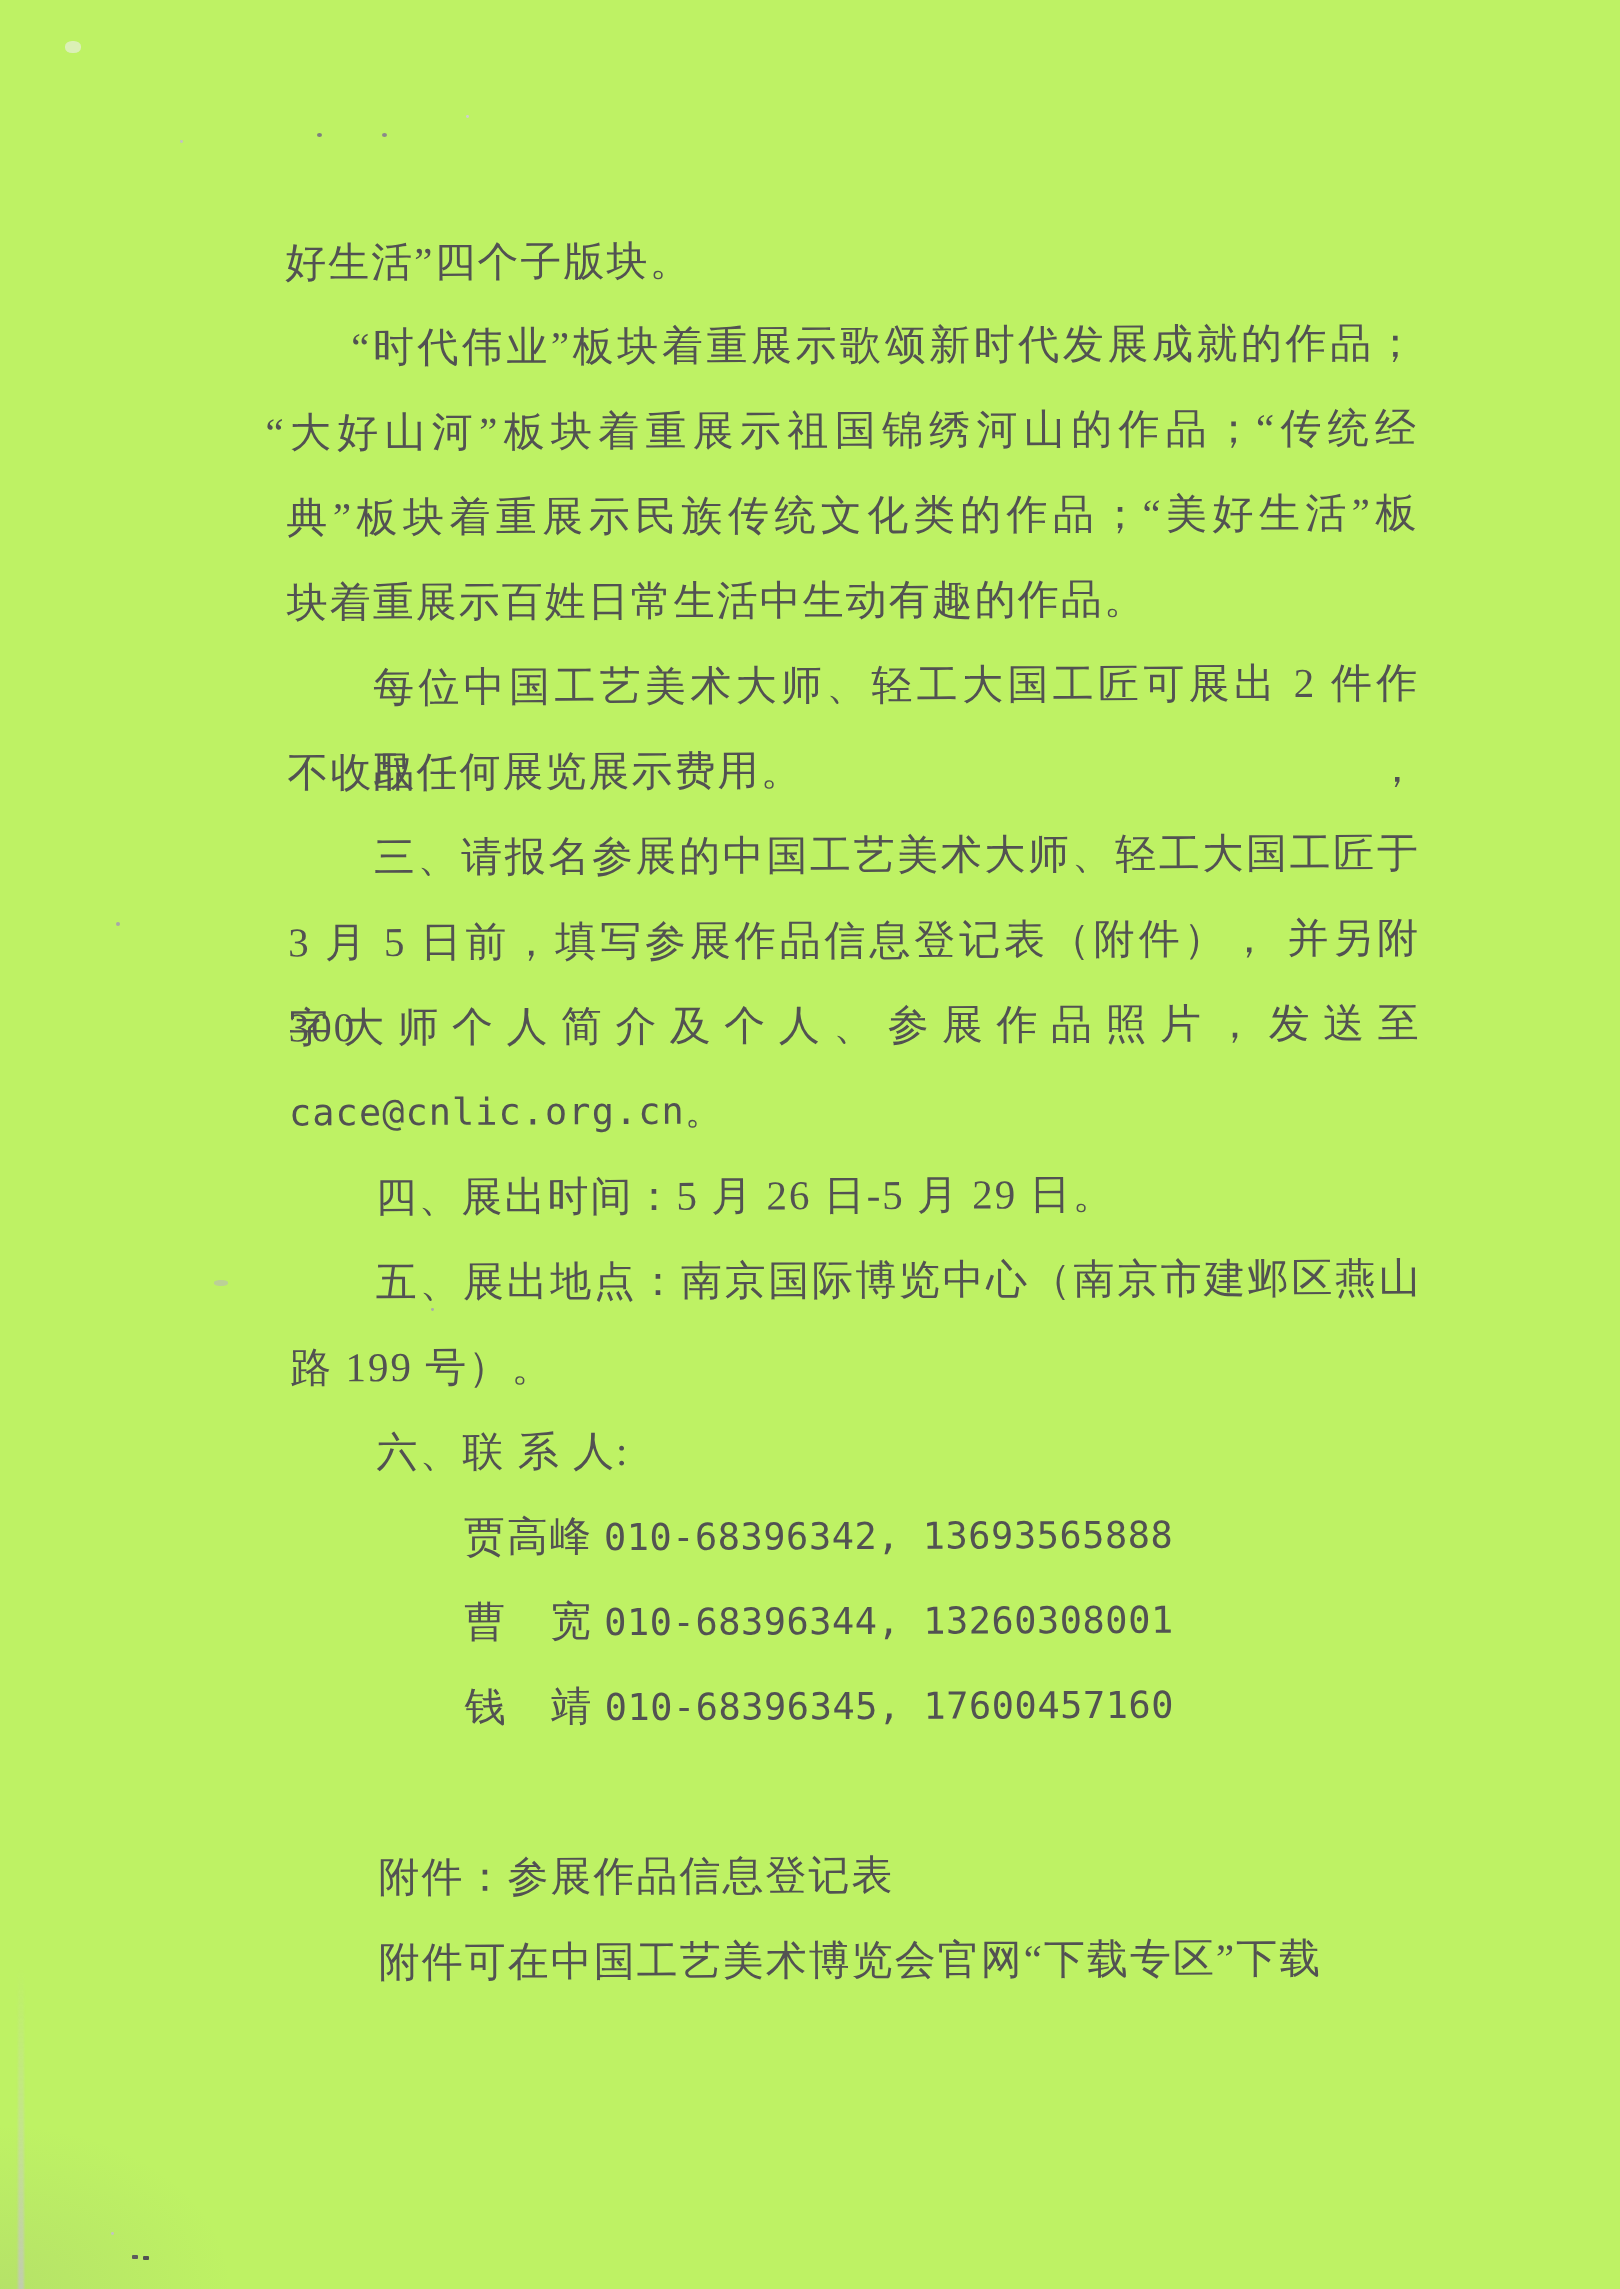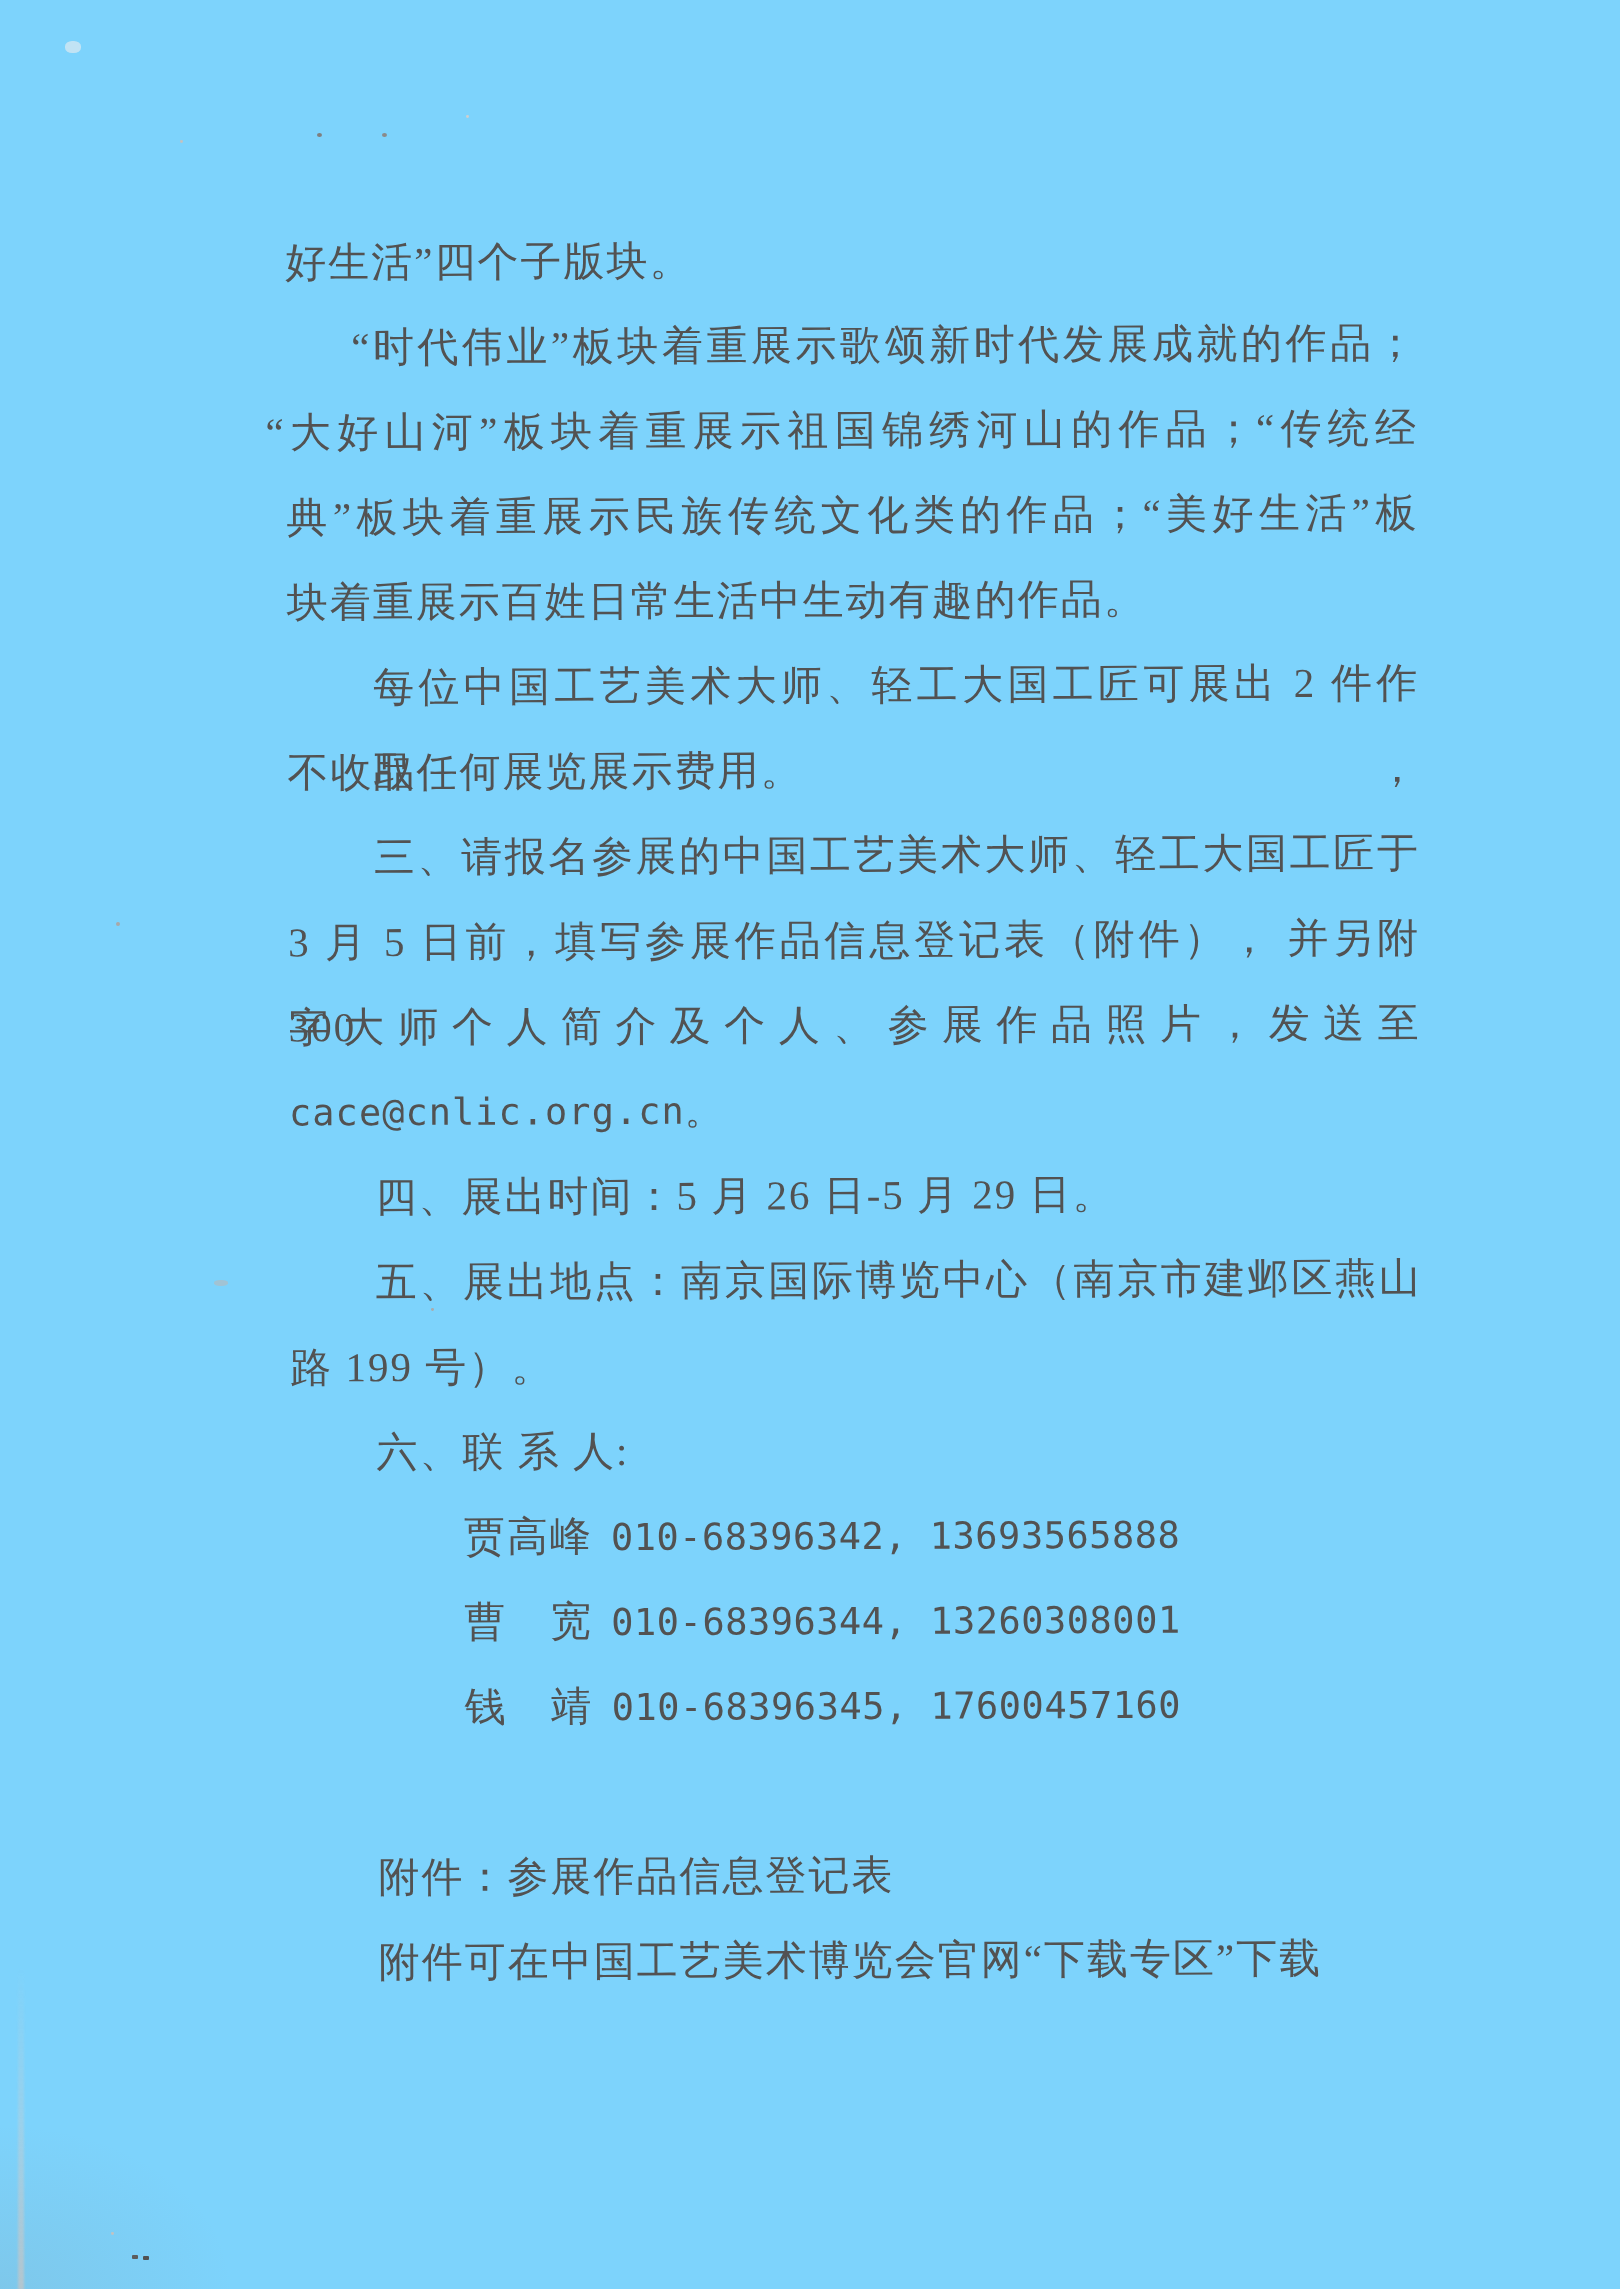--- a/index.html
+++ b/index.html
@@ -1,21 +1,21 @@
 <!DOCTYPE html>
 <html><head>
 <meta charset="utf-8">
 <style>
   html, body { margin: 0; padding: 0; background: #e8e8e8; }
 
   .page {
     position: relative;
     width: 1620px;
     height: 2290px;
-    background: #7dd3fc;
+    background: #bef264;
     overflow: hidden;
     font-family: "Liberation Serif", "DejaVu Serif", serif;
     color: #525252;
   }
 
   .textblock {
     position: absolute;
     left: 289px;
     top: 218px;
     width: 1132px;
@@ -45,21 +45,21 @@
   .hang { text-indent: -20.6px; }
 
   
   .mono {
     font-family: "DejaVu Sans Mono", monospace;
     font-size: 37px;
     letter-spacing: 1px;
   }
 
   .contact { padding-left: 173px; }
-  .cname  { letter-spacing: 2px; margin-right: 18px; }
+  .cname  { letter-spacing: 2px; margin-right: 11px; }
   .cphone {
     font-family: "DejaVu Sans Mono", monospace;
     font-size: 37px;
     letter-spacing: 0.5px;
   }
 
   
   .speck {
     position: absolute;
     background: #8f8f8f;

